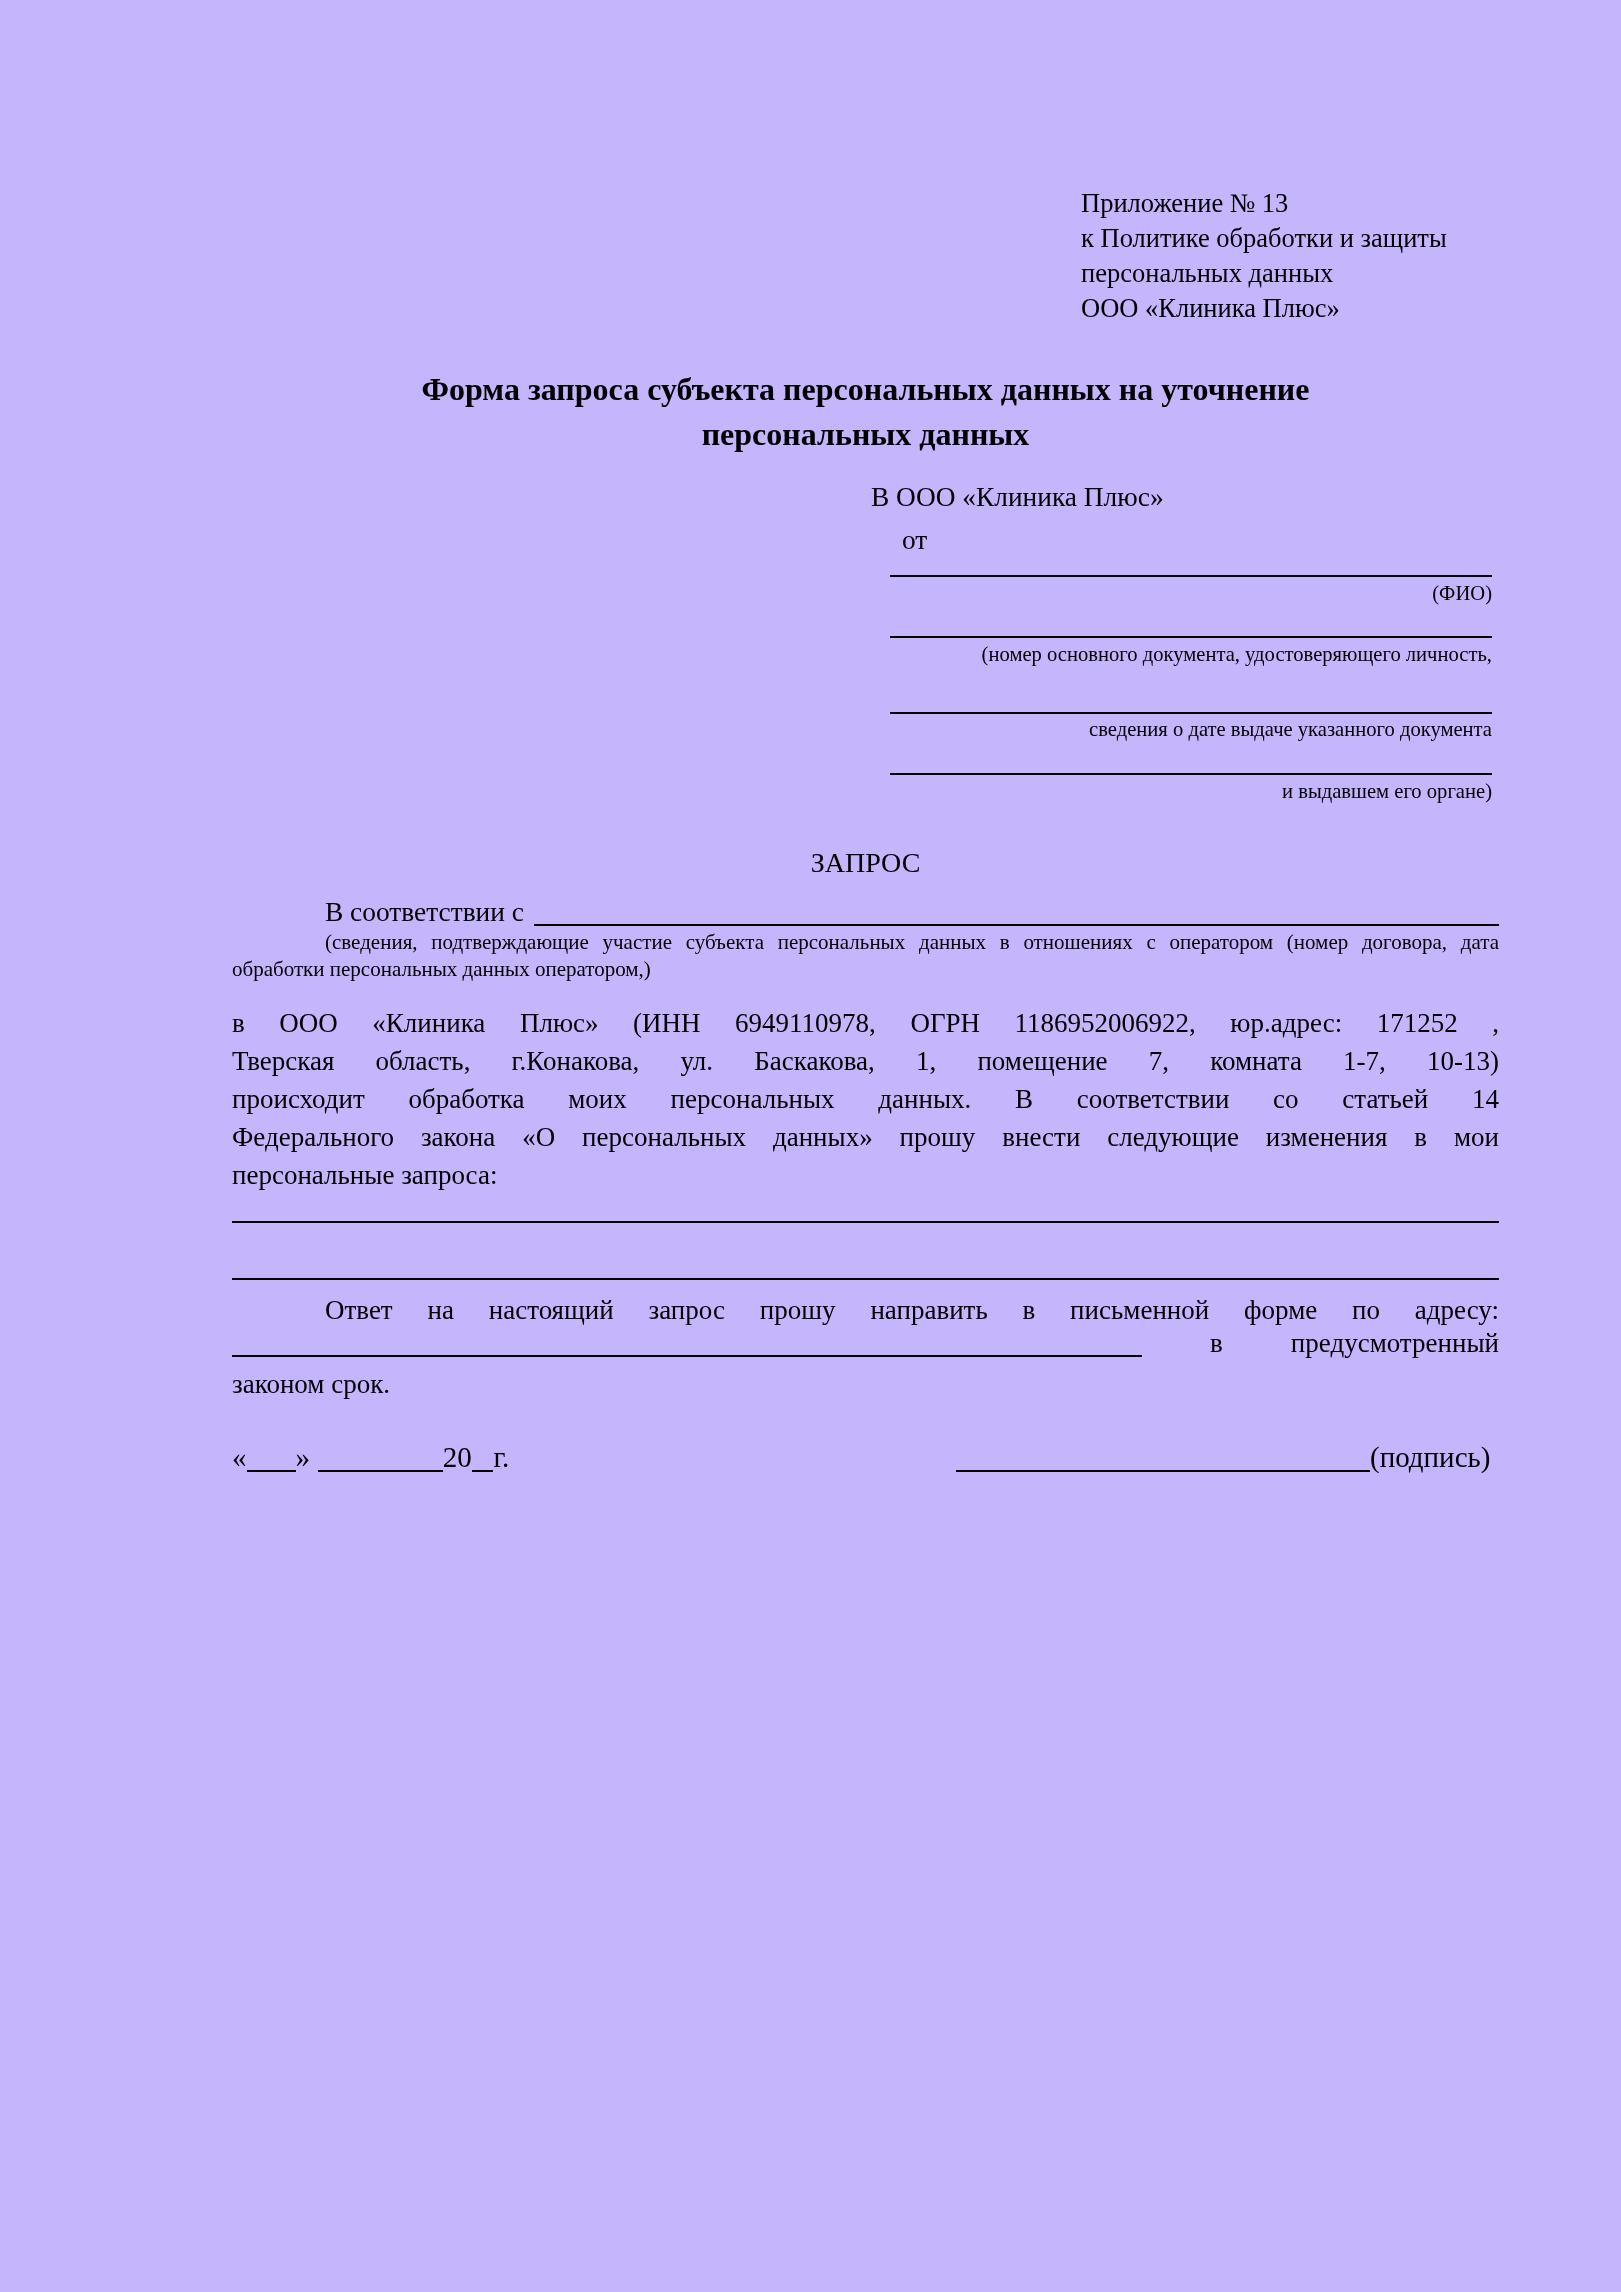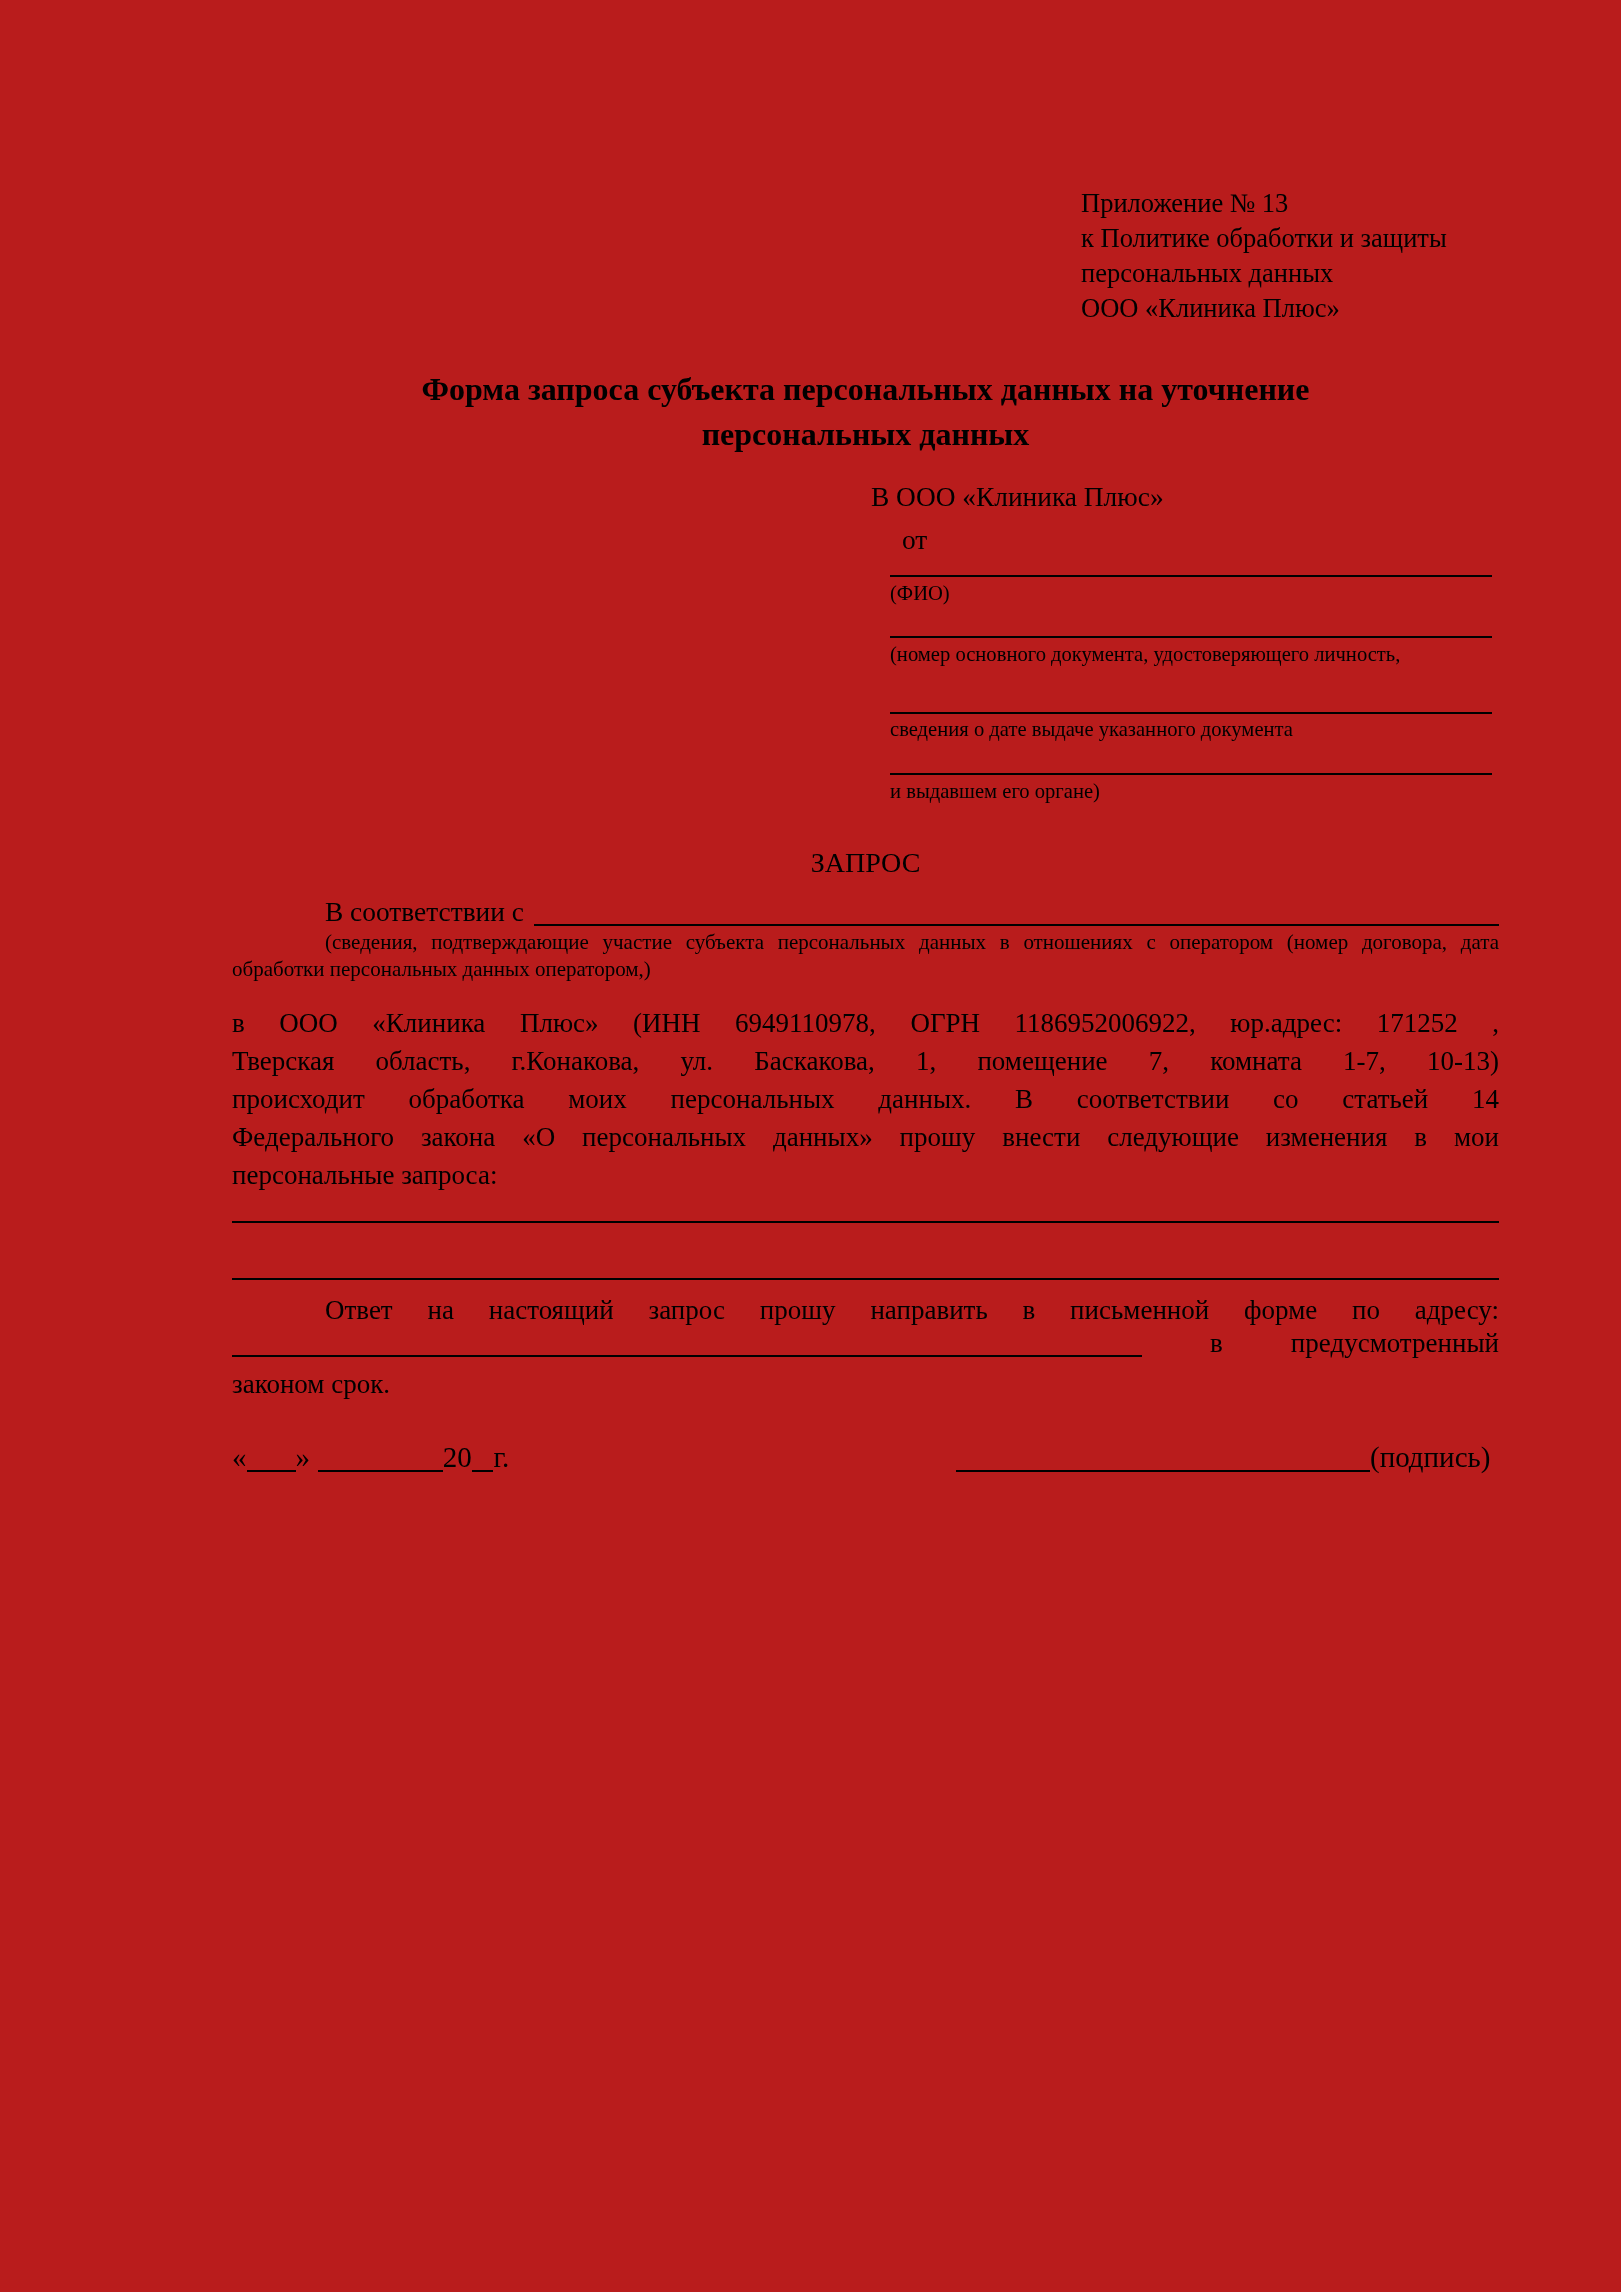--- a/index.html
+++ b/index.html
@@ -1,20 +1,20 @@
 <!DOCTYPE html>
 <html><head>
 <meta charset="utf-8">
 <style>
   html,body { margin:0; padding:0; background:#ffffff; }
   .page {
     position: relative;
     width: 1621px;
     height: 2293px;
-    background: #b91c1c;
+    background: #c4b5fd;
     color: #000000;
     font-family: "Liberation Serif", "DejaVu Serif", serif;
     overflow: hidden;
   }
   .abs { position: absolute; }
 
   .appendix {
     left: 1081px; top: 186px;
     font-size: 26.5px; line-height: 35px;
     white-space: nowrap;
@@ -27,21 +27,21 @@
   }
   .addressee { left: 871px; top: 482px; font-size: 27.4px; white-space: nowrap; }
   .from-label { left: 902px; top: 525px; font-size: 27.4px; }
 
   .field-line {
     left: 890px; width: 602px; height: 0;
     border-top: 2px solid #000;
   }
   .field-caption {
     left: 890px; width: 602px;
-    text-align: left;
+    text-align: right;
     font-size: 20.6px; line-height: 25.5px;
   }
 
   .zapros {
     left: 232px; top: 847px; width: 1267px;
     text-align: center; font-size: 28px;
   }
 
   .accordance {
     left: 232px; top: 894px; width: 1267px;

